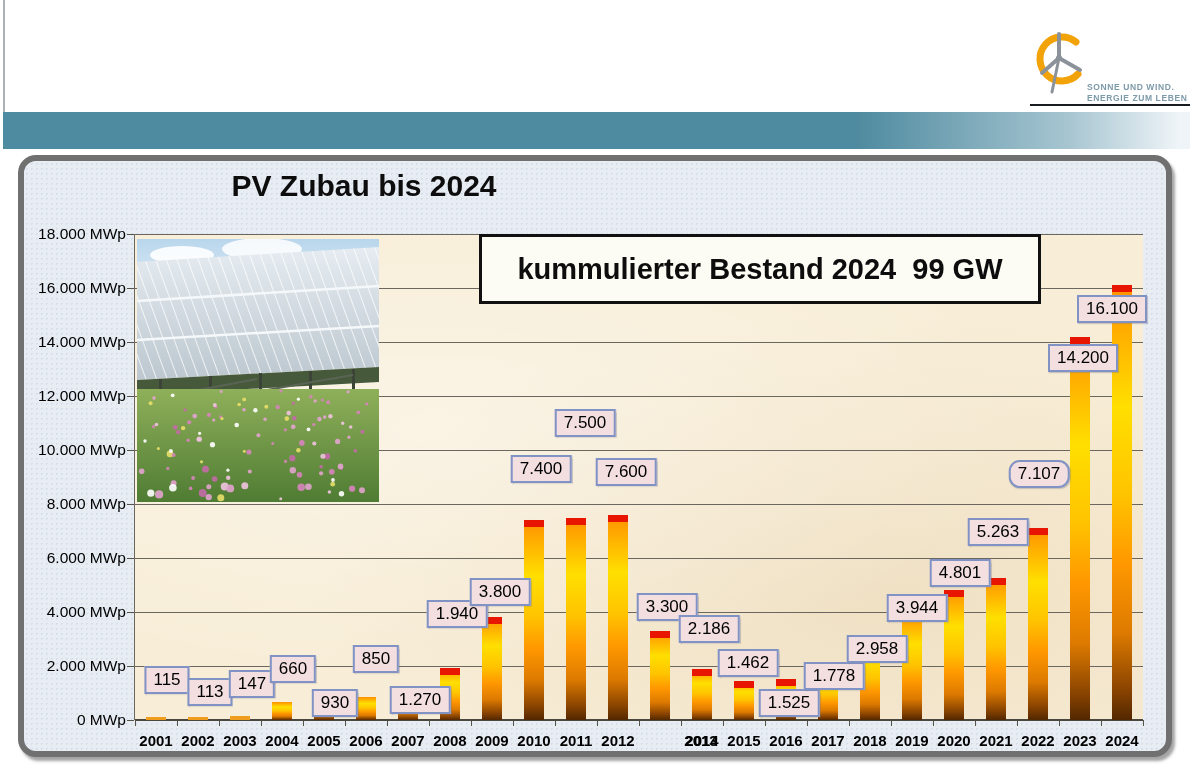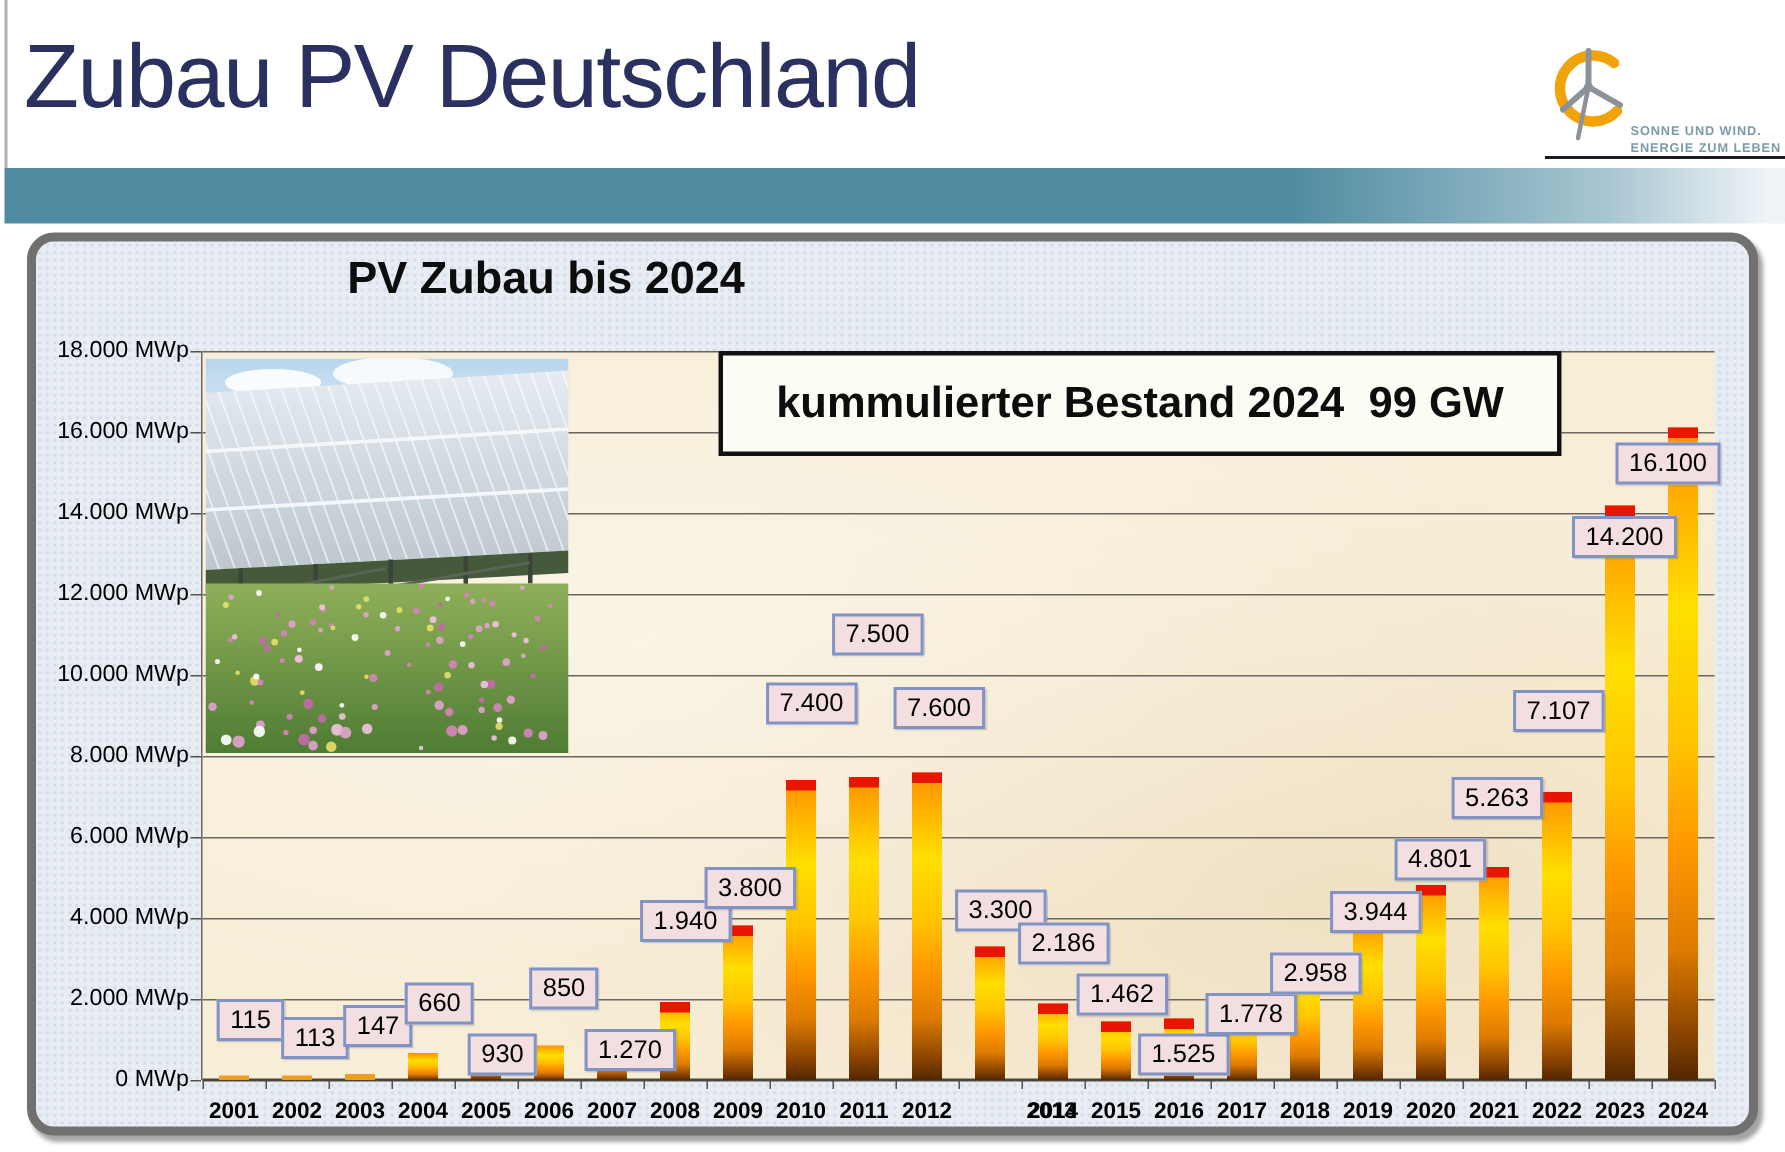--- a/index.html
+++ b/index.html
@@ -55,21 +55,20 @@
           font-size:17px;font-weight:normal;padding:2px 7px;white-space:nowrap;
           box-shadow:1px 1px 1px rgba(120,120,140,0.35);}
   .photo{position:absolute;left:2px;top:5px;width:242px;height:263px;z-index:5;}
 </style>
 </head>
 <body>
 
 <div class="slide">
   <div class="left-rule"></div>
 
-  <div class="page-title">Zubau PV Deutschland</div>
 
   <div class="logo">
     <svg class="logo-icon" width="56" height="72" viewBox="0 0 56 72">
       <path d="M 44 14 A 22 22 0 1 0 46 46" fill="none" stroke="#f2a30a" stroke-width="7" stroke-linecap="round"></path>
       <g stroke="#8b9299" stroke-width="4" stroke-linecap="round">
         <line x1="27" y1="30" x2="27" y2="6"></line>
         <line x1="27" y1="30" x2="48" y2="42"></line>
         <line x1="27" y1="30" x2="10" y2="45"></line>
         <line x1="27" y1="30" x2="20" y2="64" stroke-width="3"></line>
       </g>
@@ -351,21 +350,21 @@
           <div class="vlabel" style="left: 491px; top: 238px;">7.600</div>
           <div class="vlabel" style="left: 532px; top: 373px;">3.300</div>
           <div class="vlabel" style="left: 574px; top: 395px;">2.186</div>
           <div class="vlabel" style="left: 613px; top: 429px;">1.462</div>
           <div class="vlabel" style="left: 654px; top: 469px;">1.525</div>
           <div class="vlabel" style="left: 699px; top: 442px;">1.778</div>
           <div class="vlabel" style="left: 742px; top: 415px;">2.958</div>
           <div class="vlabel" style="left: 782px; top: 374px;">3.944</div>
           <div class="vlabel" style="left: 825px; top: 339px;">4.801</div>
           <div class="vlabel" style="left: 863px; top: 286px; margin-top: 12px;">5.263</div>
-          <div class="vlabel" style="left: 904px; top: 240px;">7.107</div>
+          <div class="vlabel" style="left: 904px; top: 240px; border-radius: 11px;">7.107</div>
           <div class="vlabel" style="left: 948px; top: 124px;">14.200</div>
           <div class="vlabel" style="left: 977px; top: 75px;">16.100</div>
         </div>
       <div id="xaxis">
           <div class="xlabel" style="left: 0px; top: 498px; width: 42px;">2001</div>
           <div class="xlabel" style="left: 42px; top: 498px; width: 42px;">2002</div>
           <div class="xlabel" style="left: 84px; top: 498px; width: 42px;">2003</div>
           <div class="xlabel" style="left: 126px; top: 498px; width: 42px;">2004</div>
           <div class="xlabel" style="left: 168px; top: 498px; width: 42px;">2005</div>
           <div class="xlabel" style="left: 210px; top: 498px; width: 42px;">2006</div>

